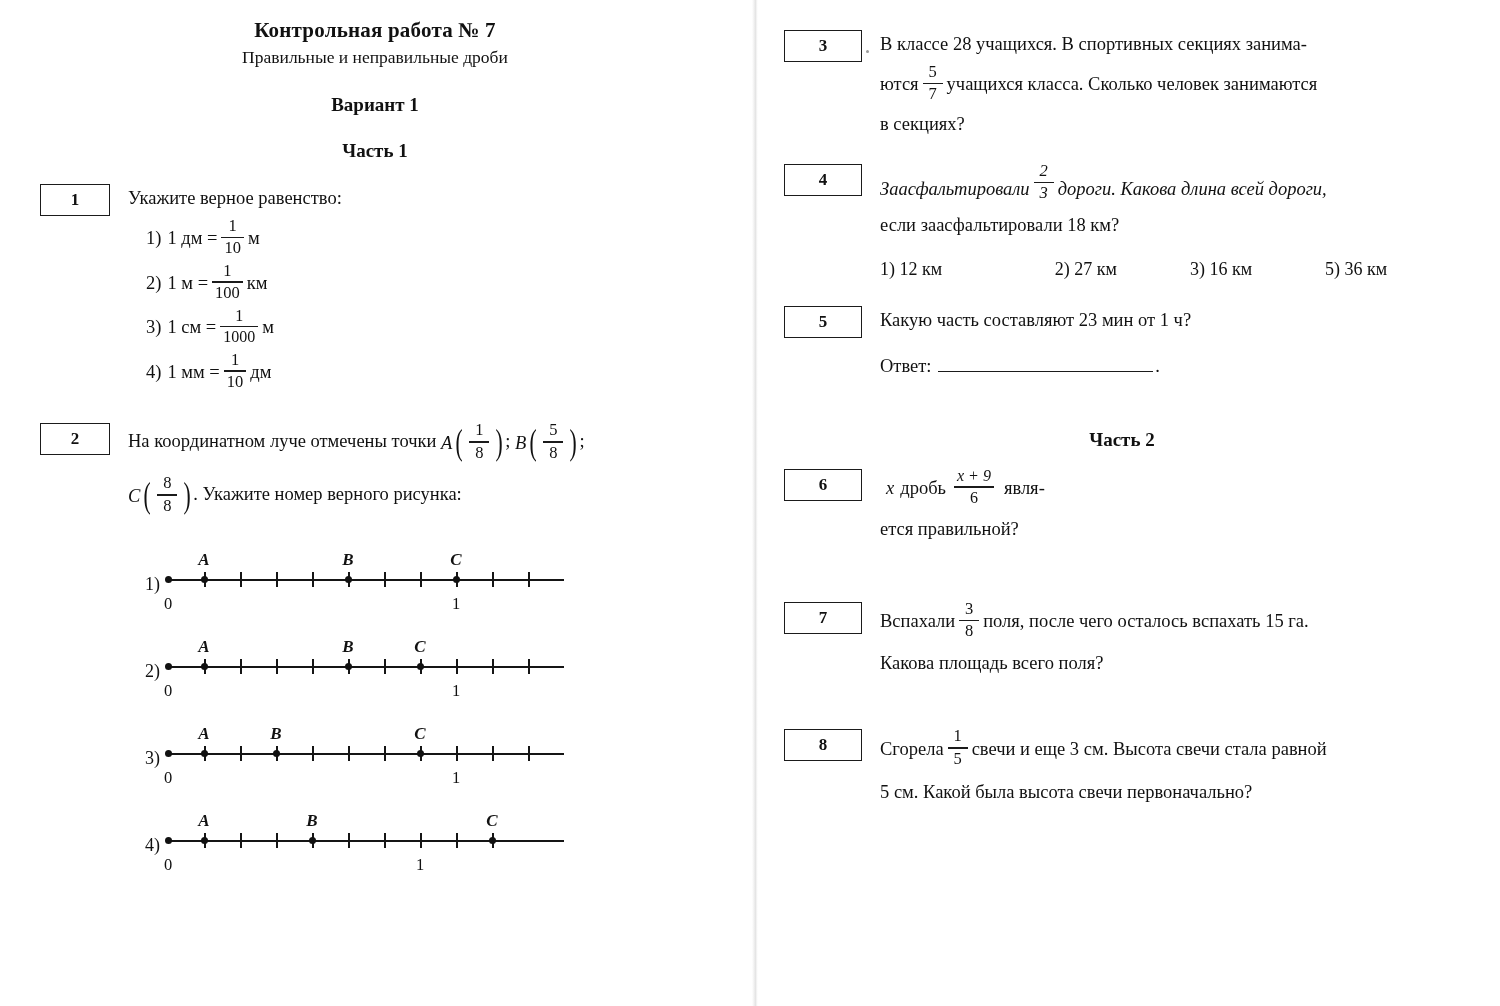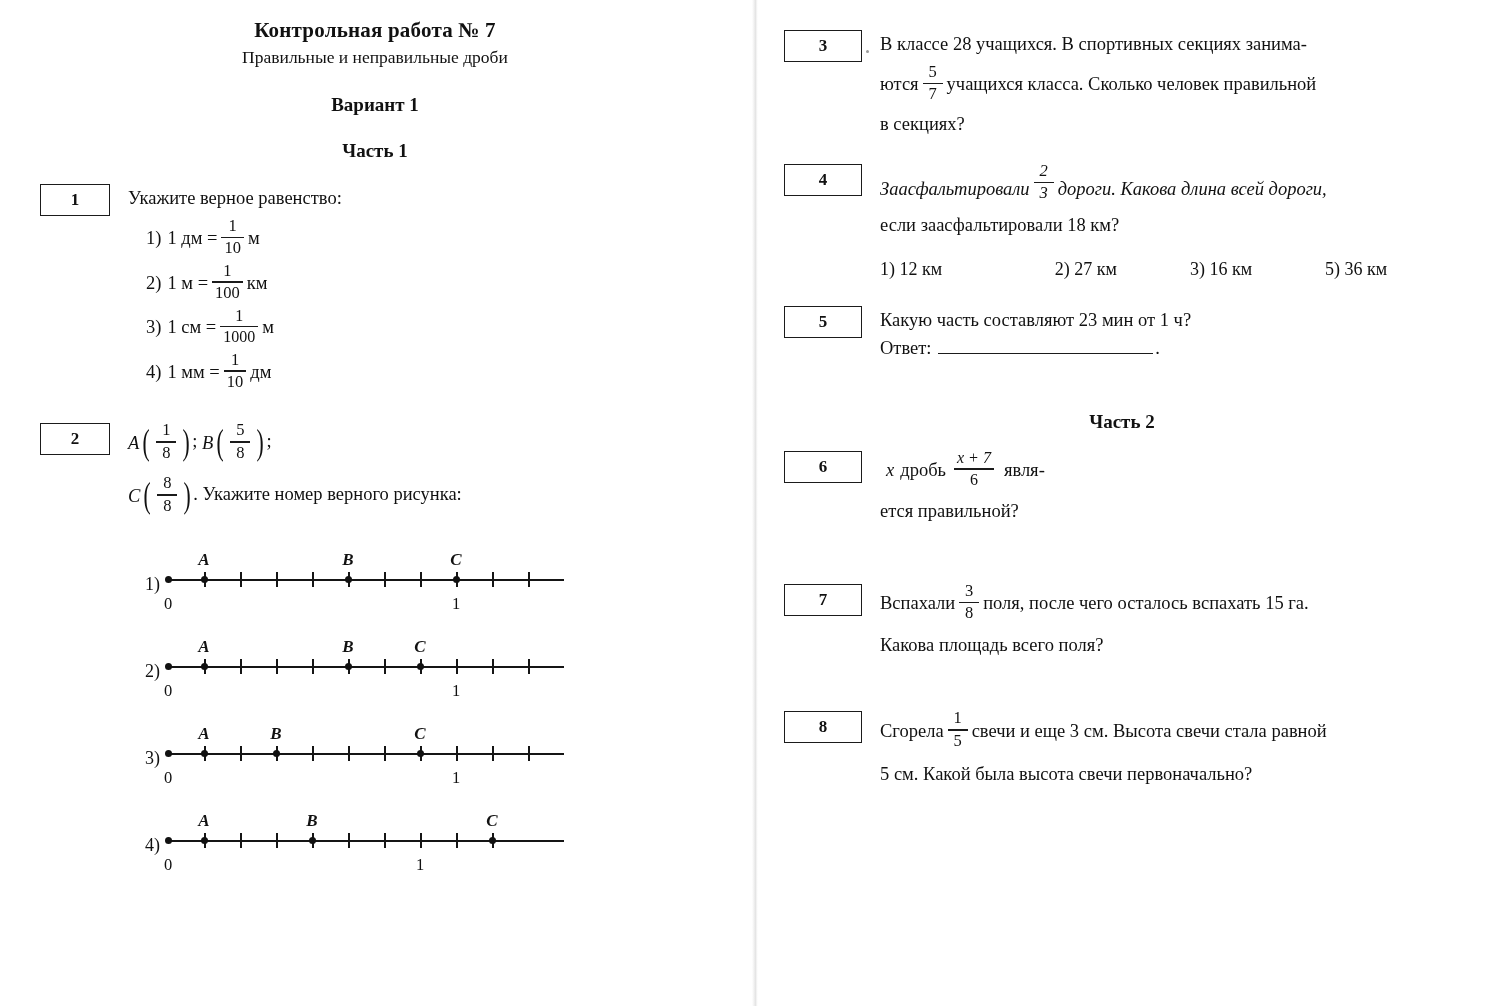--- a/index.html
+++ b/index.html
@@ -221,21 +221,21 @@
     transform: translateX(-50%);
   }
 
   .answer-line {
     display: inline-block;
     border-bottom: 1.4px solid #1b1b1b;
     width: 215px;
     height: 15px;
     margin: 0 2px;
   }
-  .ans-row { font-size: 18.5px; }
+  .ans-row { margin-top: 18px; font-size: 18.5px; }
 
   .speck {
     position: absolute;
     width: 3px; height: 3px;
     background: #9a9a9a;
     border-radius: 50%;
   }
 </style>
 </head>
 <body>
@@ -296,20 +296,21 @@
             <span class="den">10</span>
           </span>
           <span>дм</span>
         </div>
       </div>
     </div>
 
     <div class="task" style="margin-top:26px;">
       <div class="numbox">2</div>
       <div class="body">
+        <span>На  координатном  луче  отмечены  точки</span>
         <span class="pt">
           <span class="var">A</span>
           <span class="paren">(</span>
           <span class="frac">
             <span class="num">1</span>
             <span class="bar"></span>
             <span class="den">8</span>
           </span>
           <span class="paren">)</span>
         </span><span>;</span>
@@ -460,21 +461,21 @@
       <div class="numbox r">3</div>
       <div class="body">
         <span class="line">В  классе  28  учащихся.  В  спортивных  секциях  занима-</span>
         <div style="display:flex; align-items:center; margin-top:6px;">
           <span>ются</span>
           <span class="frac">
             <span class="num">5</span>
             <span class="bar"></span>
             <span class="den">7</span>
           </span>
-          <span>учащихся класса. Сколько человек правильной</span>
+          <span>учащихся класса. Сколько человек занимаются</span>
         </div>
         <span class="line" style="margin-top:6px;">в секциях?</span>
 
       </div>
     </div>
 
     <div class="task" style="margin-top:26px;">
       <div class="numbox r">4</div>
       <div class="body">
         <div style="display:flex; align-items:flex-end;font-style:italic;">
@@ -510,21 +511,21 @@
 
     <div class="part-right" style="margin-top:48px;">Часть 2</div>
 
     <div class="task" style="margin-top:18px;">
       <div class="numbox r">6</div>
       <div class="body">
         <div style="display:flex; align-items:center;">
           <span style="font-style:italic; margin:0 6px;">x</span>
           <span>дробь</span>
           <span class="frac wide" style="margin-left:8px;">
-            <span class="num" style="font-style:italic">x + 7</span>
+            <span class="num" style="font-style:italic">x + 9</span>
             <span class="bar"></span>
             <span class="den">6</span>
           </span>
           <span style="margin-left:6px;">явля-</span>
         </div>
         <span class="line" style="margin-top:8px;">ется правильной?</span>
       </div>
     </div>
 
     <div class="task" style="margin-top:58px;">

